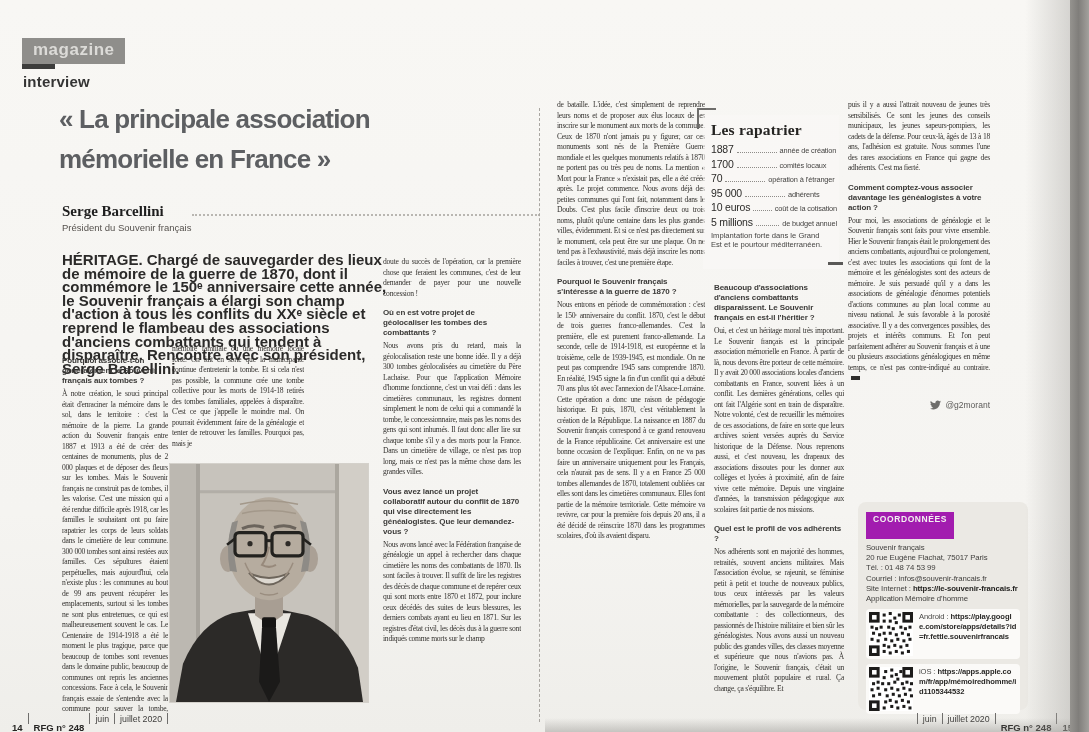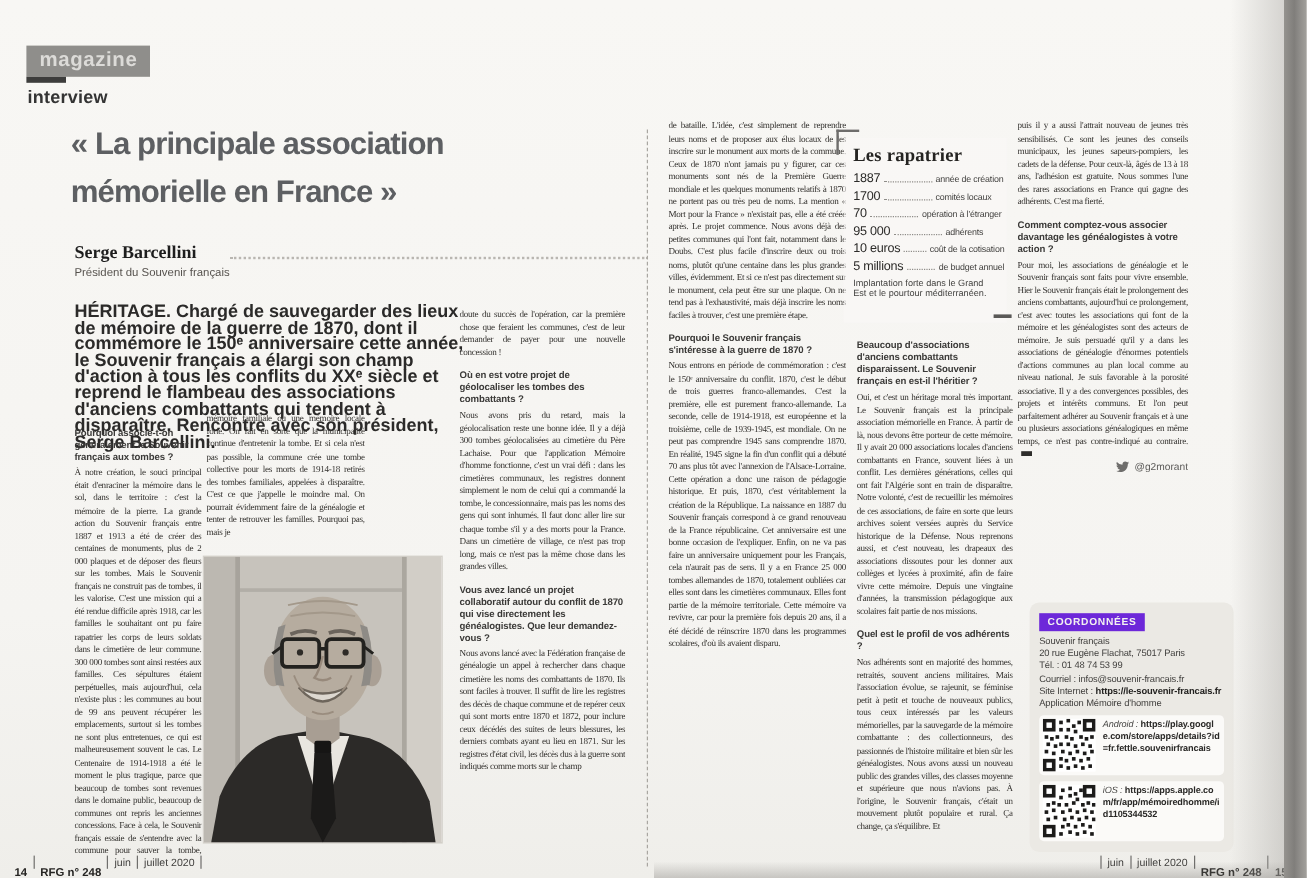--- a/index.html
+++ b/index.html
@@ -57,37 +57,37 @@
   .chiffres h3{margin:0 0 4px;font-family:"Liberation Serif",serif;font-size:15.5px;font-weight:bold;color:#252422;letter-spacing:.2px;}
   .ch-row{display:flex;align-items:baseline;margin-bottom:2.5px;}
   .ch-val{font-weight:normal;font-size:10.5px;color:#2c2b29;letter-spacing:-.2px;white-space:nowrap;}
   .ch-lead{flex:0 1 auto;min-width:8px;border-bottom:1.5px dotted #8e8c88;margin:0 3px;height:7px;flex-grow:1;max-width:40px;}
   .ch-lab{font-size:7.4px;color:#454442;white-space:nowrap;letter-spacing:-.15px;}
   .ch-note{font-size:7.6px;line-height:9.6px;color:#454442;margin-top:3px;width:118px;}
 
   
   .byline{margin-top:14px;text-align:right;font-family:"Liberation Serif",serif;
     font-style:italic;font-weight:bold;font-size:10.5px;line-height:13px;color:#2c2b29;}
-  .twitter-row{display:flex;justify-content:flex-end;align-items:center;gap:4px;margin-top:0;
+  .twitter-row{display:flex;justify-content:flex-end;align-items:center;gap:4px;margin-top:16px;
     font-family:"Liberation Sans",sans-serif;font-size:8.5px;color:#5c5b59;letter-spacing:0;}
 
   
   .coord{position:absolute;left:858px;top:502px;width:170px;height:208px;box-sizing:border-box;
     background:#ebe9e4;border-radius:8px;padding:6px 8px;z-index:10;}
-  .coord-title{display:inline-block;background:#6d28d9;color:#f3f2f0;font-size:8.5px;font-weight:bold;
-    letter-spacing:.6px;padding:2px 7px 3px;}
+  .coord-title{display:inline-block;background:#a21caf;color:#f3f2f0;font-size:8.5px;font-weight:bold;
+    letter-spacing:.6px;padding:2px 7px 15px;}
   .coord-line{font-size:7.8px;line-height:10.2px;color:#403f3d;letter-spacing:-.1px;}
   .coord-line.first{margin-top:4px;}
   .coord-line b{color:#232220;}
   .qr-row{display:flex;gap:6px;align-items:flex-start;background:#fbfaf8;border-radius:4px;
     padding:3px;margin-top:5px;}
   .qr{width:44px;height:44px;flex:0 0 auto;background:#fff;}
   .qr svg{display:block;width:100%;height:100%;}
   .qr-text{font-size:7.6px;line-height:10px;font-weight:bold;color:#2a2927;word-break:break-all;letter-spacing:-.1px;}
-  .qr-text .lbl{font-weight:normal;color:#4a4947;font-style:italic;}
+  .qr-text .lbl{font-weight:normal;color:#4a4947;}
 
   
   .footer{position:absolute;top:704px;display:flex;align-items:center;gap:5px;
     font-size:8.8px;color:#3e3d3b;z-index:20;}
   .footer .sep{width:1px;height:11px;background:#6f6e6c;}
   .footer b{font-size:9.5px;color:#262523;margin-top:18px;}
   #footer-left{left:12px;}
   #footer-right{right:16px;}
 </style>
 </head>

